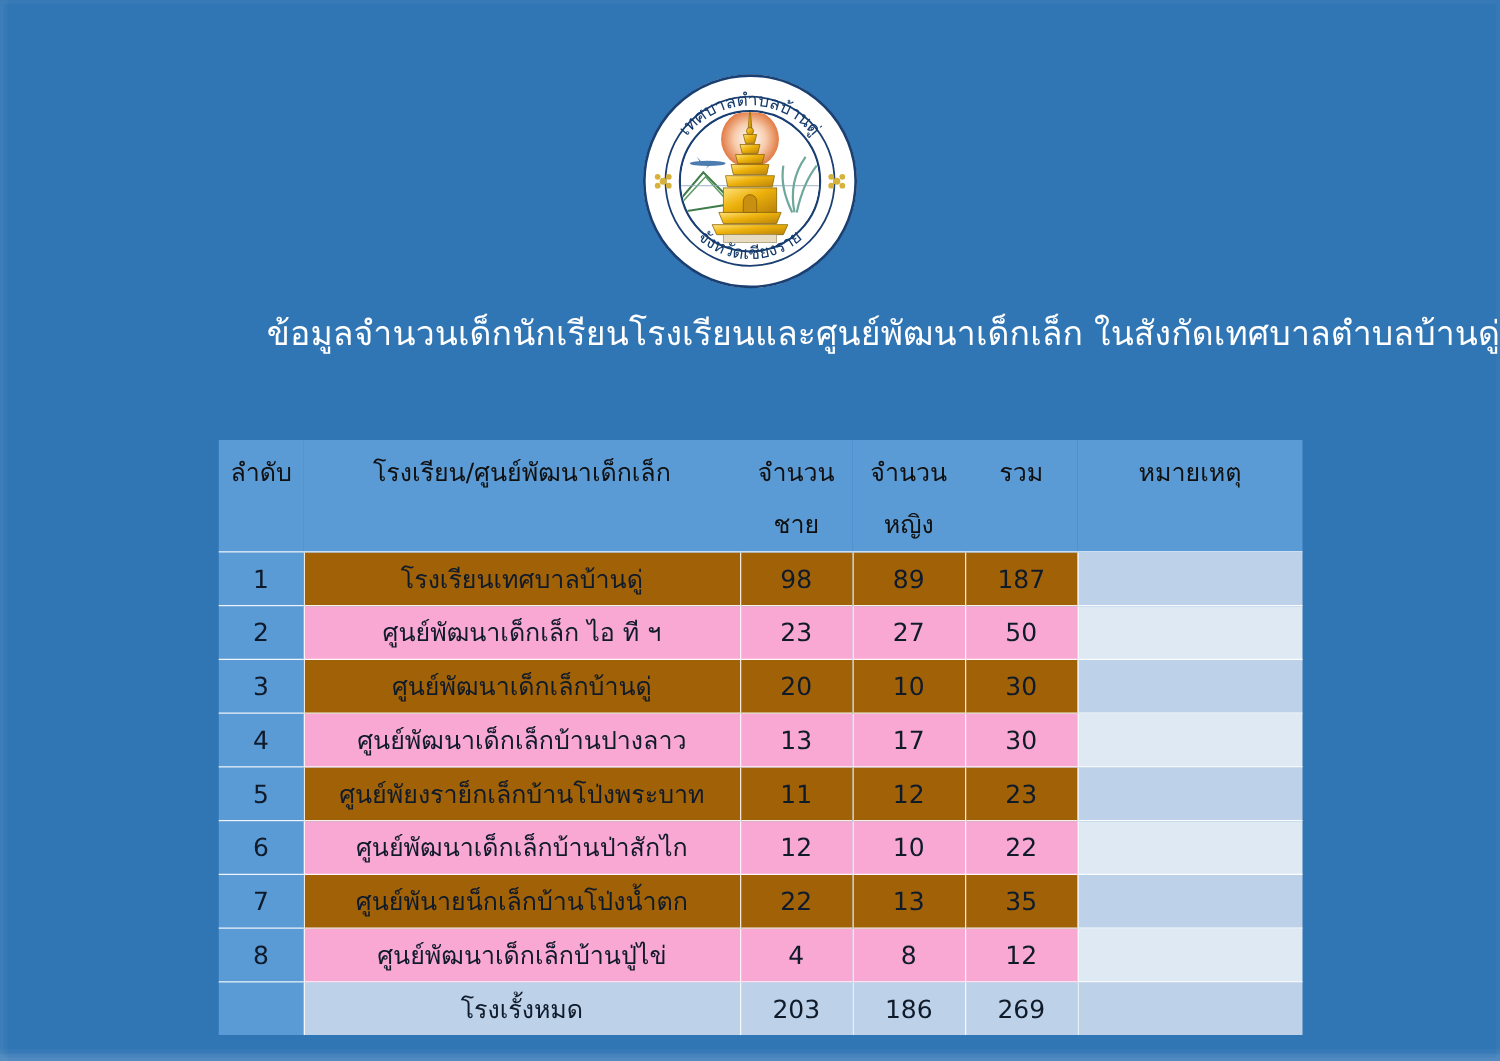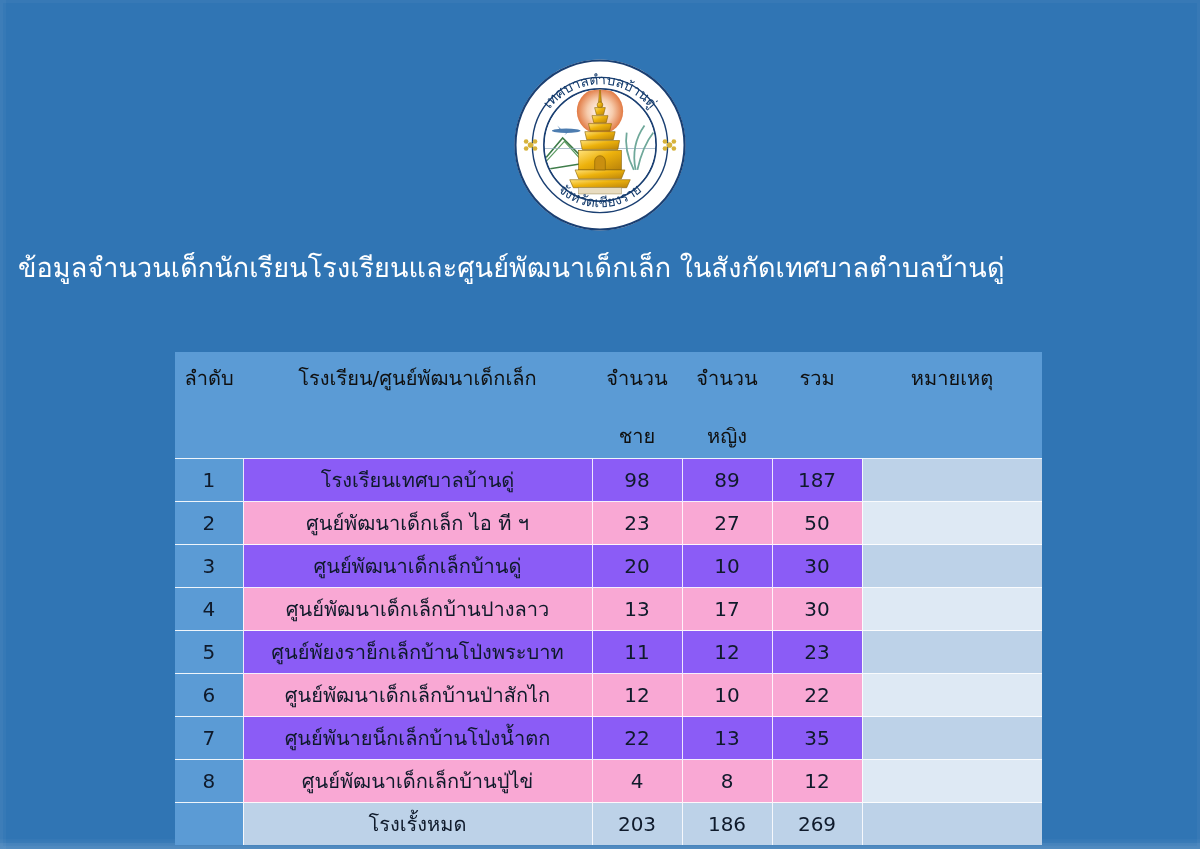--- a/index.html
+++ b/index.html
@@ -44,22 +44,22 @@
   .logo {
     width: 178px;
     height: 178px;
     display: block;
   }
 
   
   .titles {
     position: absolute;
     top: 246px;
-    left: 18px; right: 0;
-    text-align: left;
+    left: 6px; right: 0;
+    text-align: right;
     color: #ffffff;
   }
   .title-line {
     font-size: 27px;
     line-height: 43px;
     font-weight: 400;
     letter-spacing: 0.1px;
     white-space: nowrap;
   }
 
@@ -91,34 +91,34 @@
     font-size: 20px;
     text-align: center;
     vertical-align: top;
     padding: 10px 4px 6px;
     border: none;
     height: 76px;
     box-sizing: border-box;
   }
   table.data th .sub {
     display: block;
-    margin-top: 26px;
+    margin-top: 9px;
   }
 
   table.data tbody td {
     height: 42px;
     padding: 0 6px;
     text-align: center;
     vertical-align: middle;
     border-left: 1px solid rgba(255,255,255,0.85);
     border-top: 1px solid rgba(255,255,255,0.9);
   }
   table.data tbody td:first-child { border-left: none; }
 
-  tbody tr.odd  td { background: #8b5cf6; }
+  tbody tr.odd  td { background: #a16207; }
   tbody tr.even td { background: #f9a8d4; }
 
   tbody td.col-no {
     background: #5b9bd5 !important;
     border-left: none;
   }
   tbody td.col-name { text-align: center; }
   tbody td.col-note { background-clip: padding-box; }
 
   tr.total td.col-no { background: #5b9bd5 !important; }

